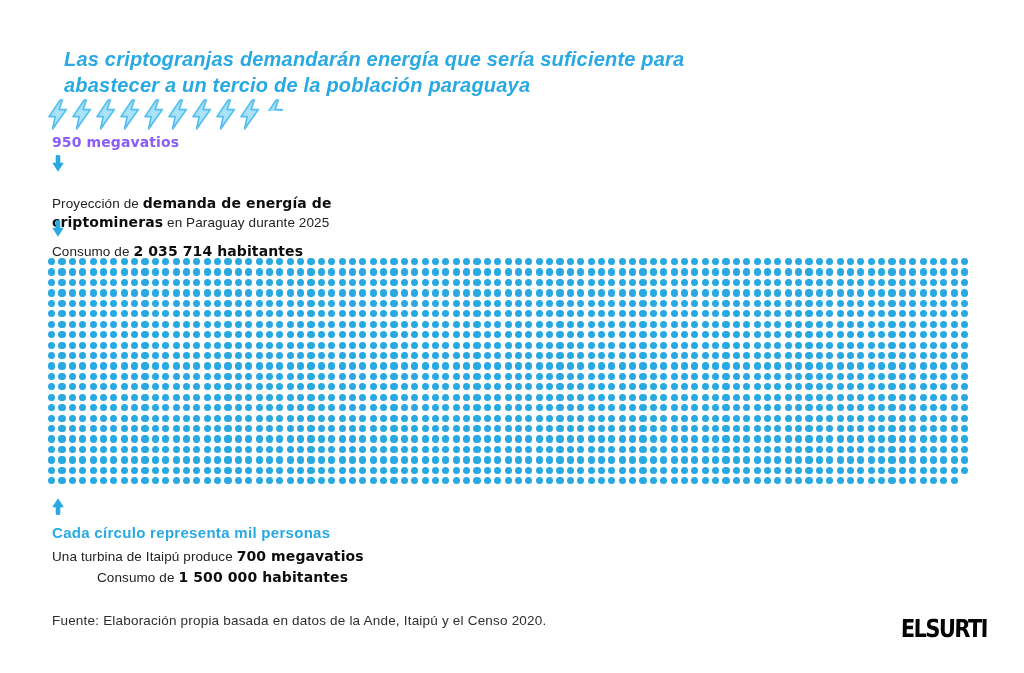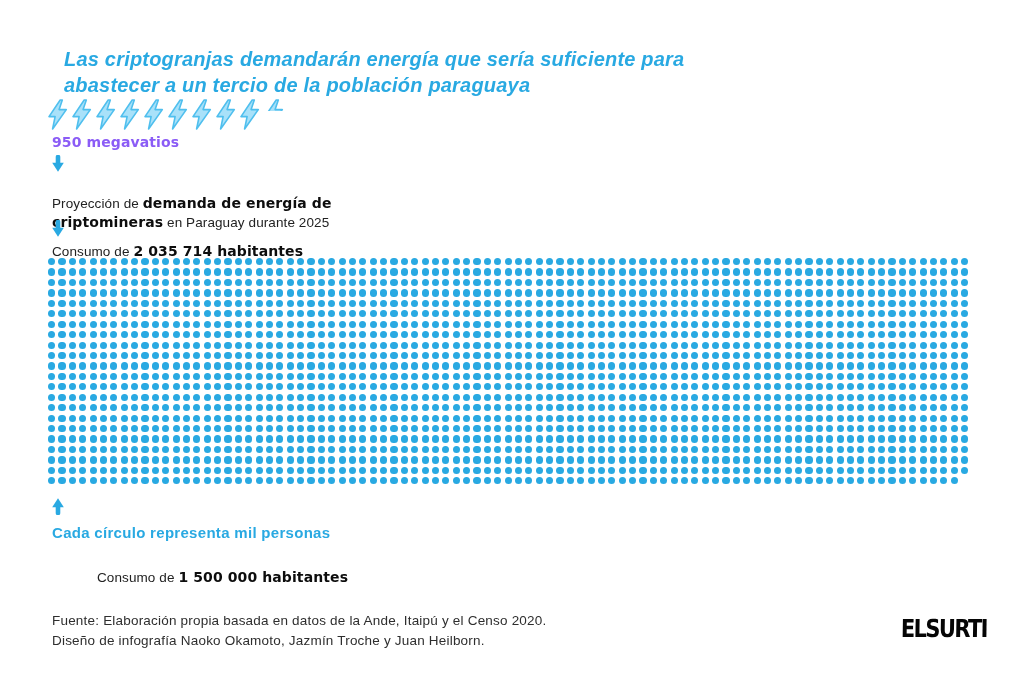--- a/index.html
+++ b/index.html
@@ -2133,23 +2133,23 @@
 
   <div class="arrow arrow-up">
     <svg width="14" height="18" viewBox="0 0 14 18">
       <path class="arr-shaft" d="M7 16 V9"></path>
       <path class="arr-head" d="M1.2 10.2 L7 1.2 L12.8 10.2 Z"></path>
     </svg>
   </div>
 
   <div class="legend">Cada círculo representa mil personas</div>
 
+  <p class="note turbina"><span>Una turbina de Itaipú produce </span><strong>700 megavatios</strong></p>
 
   <p class="note consumo-bottom"><span>Consumo de </span><strong>1 500 000 habitantes</strong></p>
 
   <div class="footer">
     <div>Fuente: Elaboración propia basada en datos de la Ande, Itaipú y el Censo 2020.</div>
-    <div>Diseño de infografía Naoko Okamoto, Jazmín Troche y Juan Heilborn.</div>
   </div>
 
   <div class="logo">ELSURTI</div>
 
 </div>
 
 </body></html>

